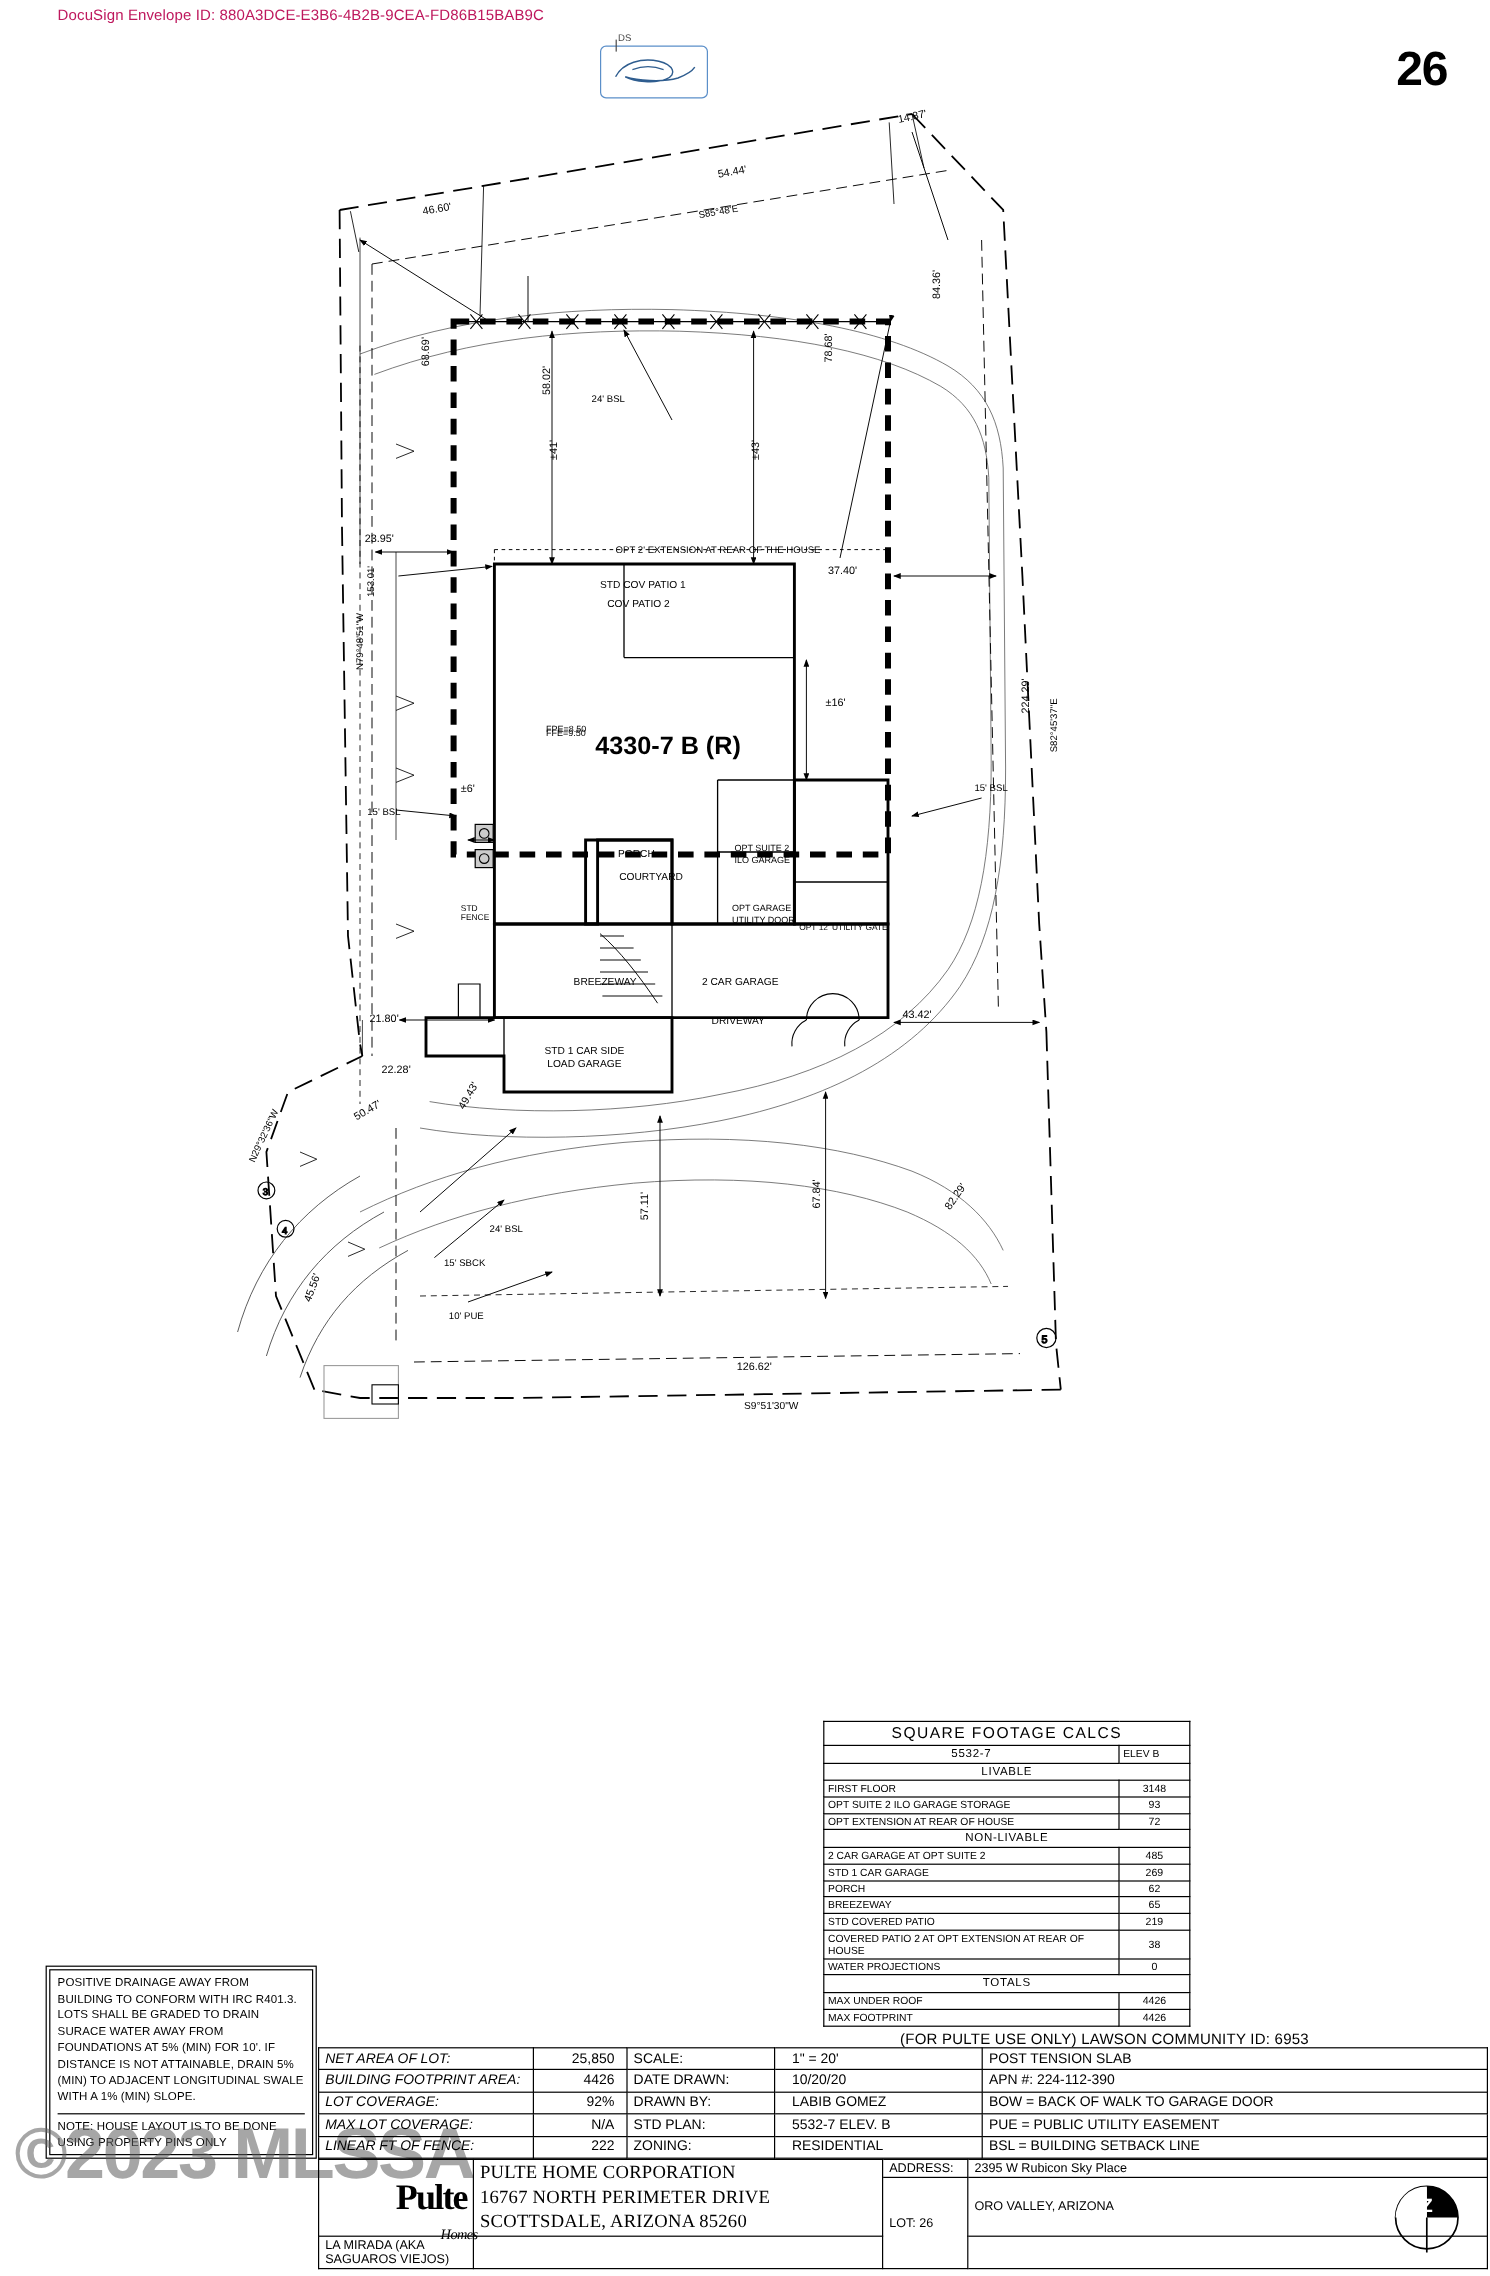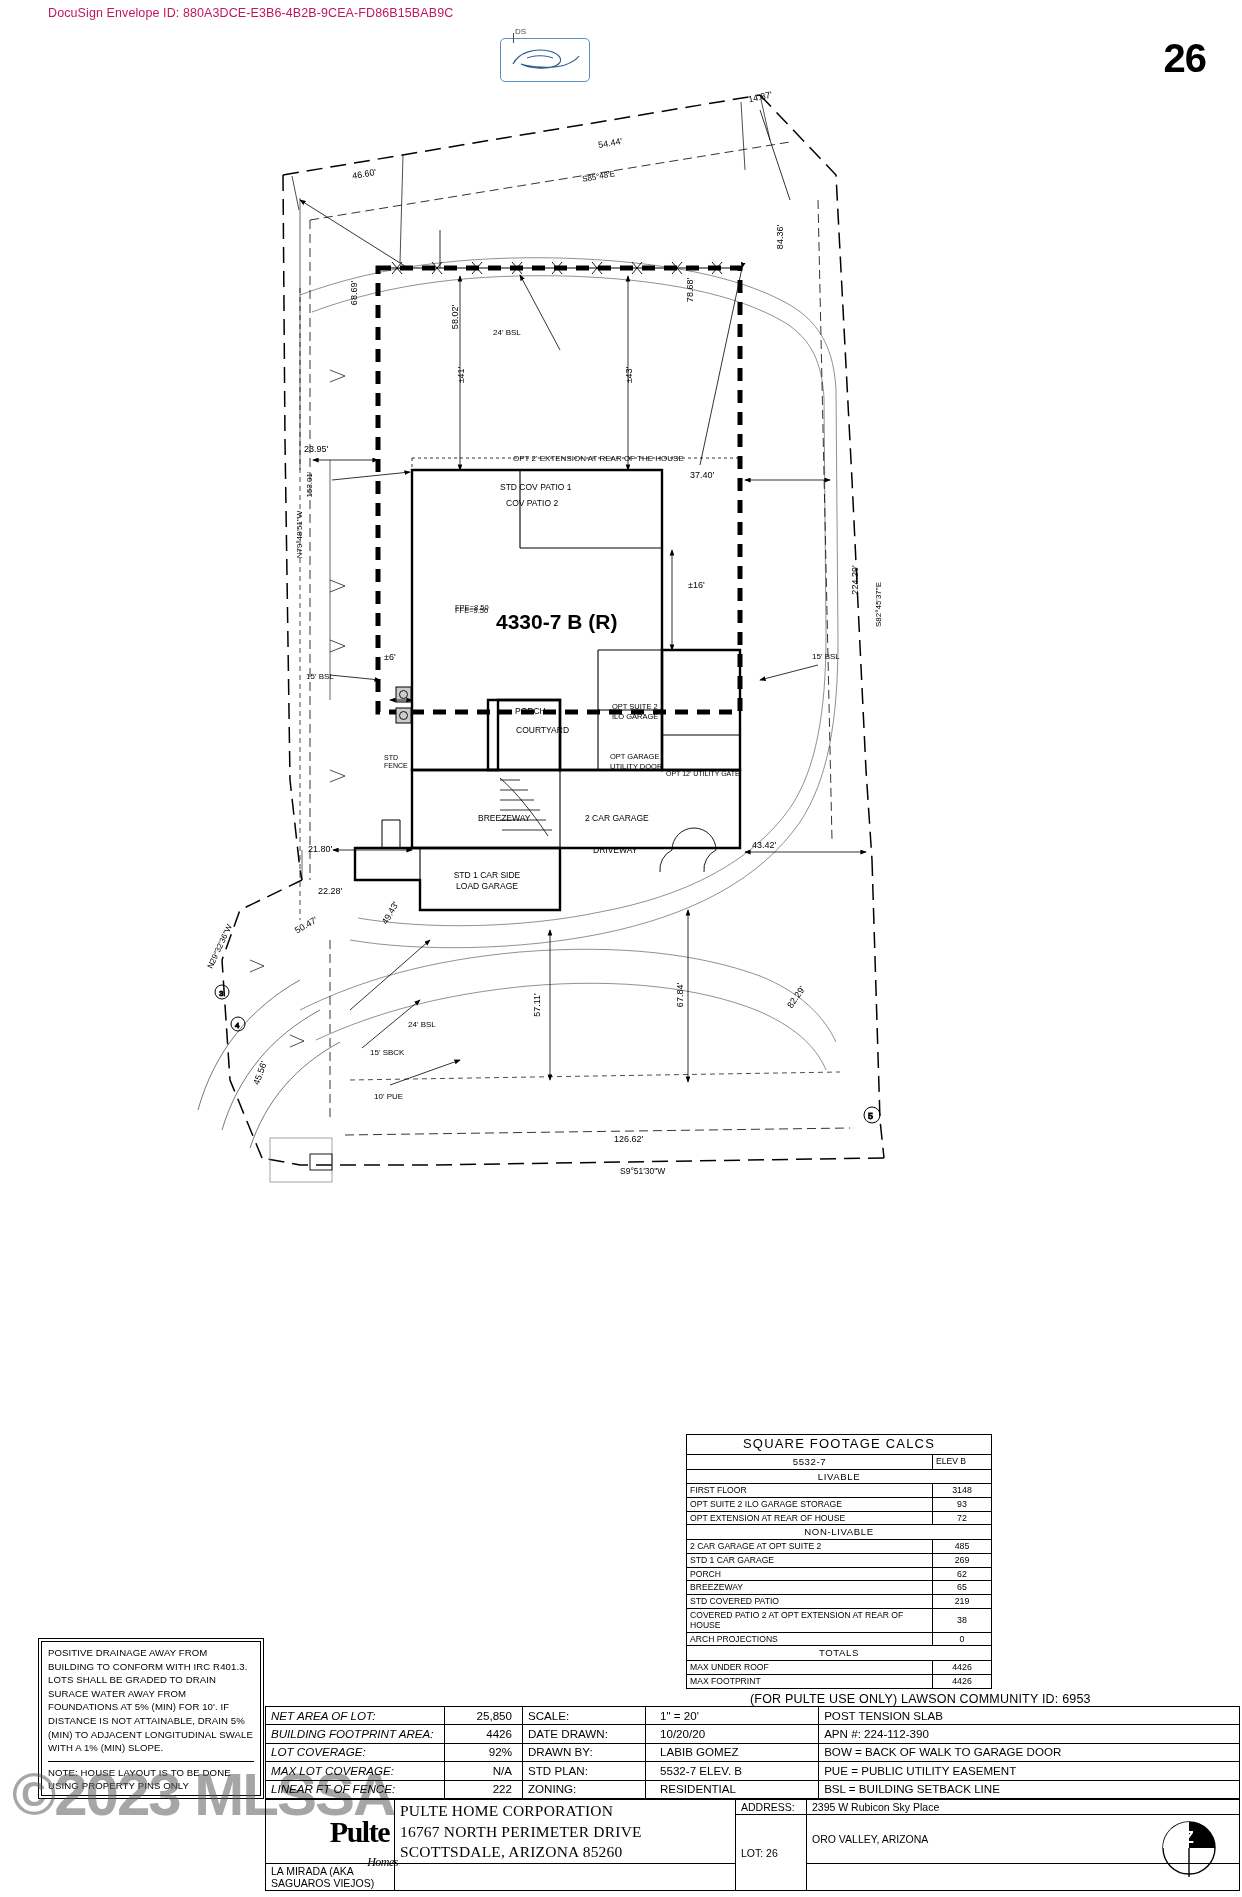--- a/index.html
+++ b/index.html
@@ -366,21 +366,21 @@
       </tr>
       <tr>
         <td>STD COVERED PATIO</td>
         <td class="num">219</td>
       </tr>
       <tr>
         <td>COVERED PATIO 2 AT OPT EXTENSION AT REAR OF HOUSE</td>
         <td class="num">38</td>
       </tr>
       <tr>
-        <td>ARCH PROJECTIONS</td>
+        <td>WATER PROJECTIONS</td>
         <td class="num">0</td>
       </tr>
 
       <tr>
         <td class="sub" colspan="2">TOTALS</td>
       </tr>
       <tr>
         <td>MAX UNDER ROOF</td>
         <td class="num">4426</td>
       </tr>

